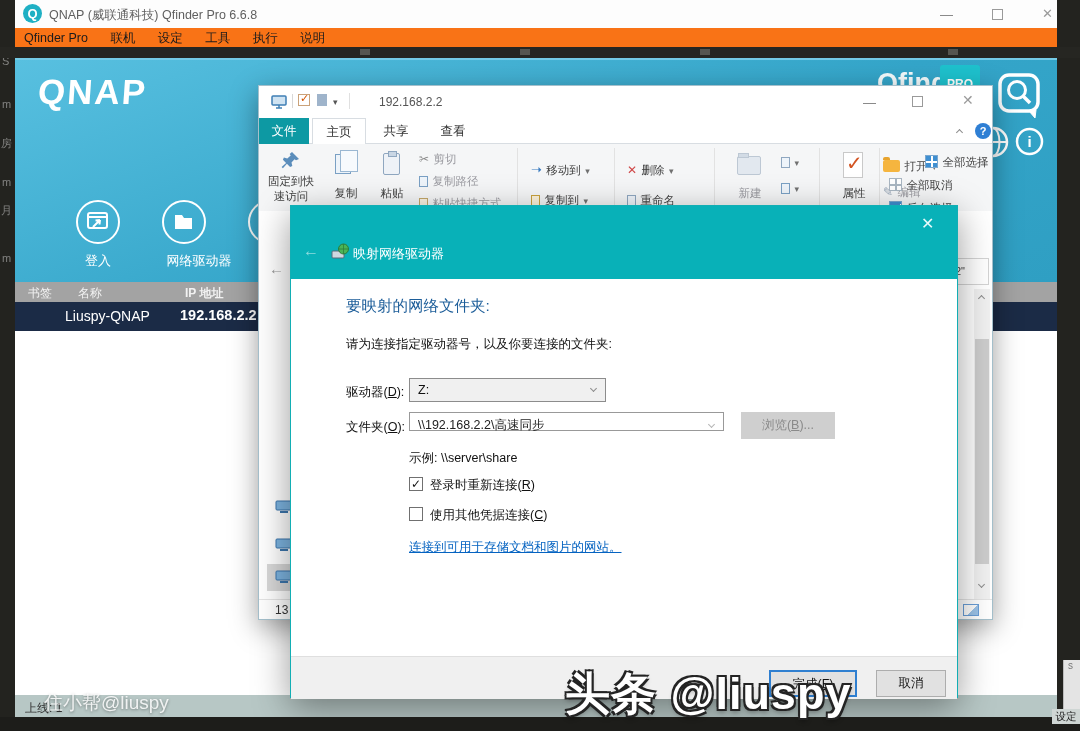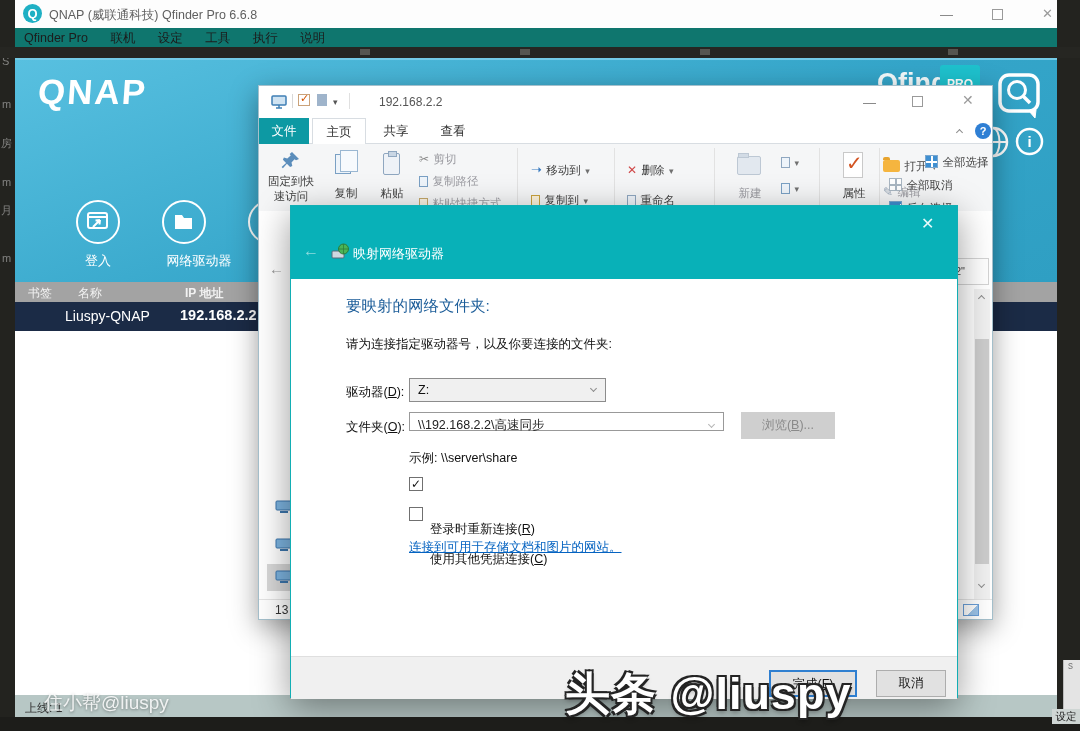--- a/index.html
+++ b/index.html
@@ -11,21 +11,21 @@
   
   #qnap{left:15px;top:0;width:1042px;height:717px;background:#fff;z-index:1;}
   #qnap-titlebar{left:0;top:0;width:100%;height:28px;background:#fdfdfd;}
   .qnap-appicon{left:8px;top:4px;width:19px;height:19px;border-radius:50%;background:#1fb0c4;color:#fff;
     font-size:13px;font-weight:bold;text-align:center;line-height:19px;}
   .qnap-title{left:34px;top:7px;font-size:12.5px;color:#5f5f5f;}
   .winctl{top:9px;width:13px;height:11px;}
   .ctl-min{border-bottom:1px solid #8a8a8a;height:7px;}
   .ctl-max{border:1px solid #9a9a9a;width:11px;height:11px;}
   .ctl-x{color:#9a9a9a;font-size:13px;line-height:11px;}
-  #qnap-menubar{left:0;top:28px;width:100%;height:19px;background:#0f766e;}
+  #qnap-menubar{left:0;top:28px;width:100%;height:19px;background:#f97316;}
   .menu-item{display:inline-block;margin:0 9px;font-size:12.5px;color:#1c1c1c;line-height:19px;}
 
   
   #banner{left:0;top:58px;width:100%;height:224px;
     background:linear-gradient(160deg,#58c0e0 0%,#34a5c9 55%,#2f9fc3 100%);
     border-top:2px solid #74cbe6;}
   #qnap-logo{left:23px;top:12px;color:#fff;font-size:35px;font-weight:800;letter-spacing:2px;transform:skewX(-4deg);}
   .action-circle{width:44px;height:44px;border:2.5px solid #fff;border-radius:50%;top:140px;}
   .action-label{top:192px;color:#fff;font-size:13px;text-align:center;}
   #brand{left:862px;top:8px;color:rgba(255,255,255,.95);font-size:27px;font-weight:bold;}
@@ -85,21 +85,21 @@
   #dlg-title{left:62px;top:39px;color:#fff;font-size:13px;}
   #dlg-close{left:630px;top:8px;color:#e9fbfb;font-size:16px;}
   #dlg-back{left:12px;top:36px;color:rgba(255,255,255,.55);font-size:16px;}
   .dlg-heading{color:#1c5d99;font-size:15.5px;}
   .dlg-text{font-size:12.5px;color:#111;}
   .field-label{font-size:12.5px;color:#111;}
   .select{background:#f0f0f0;border:1px solid #8c8c8c;font-size:12.5px;color:#111;line-height:22px;padding-left:8px;}
   .combo{background:#fff;border:1px solid #999;font-size:12.5px;color:#222;line-height:24px;padding-left:8px;}
   .btn-disabled{background:#cfcfcf;color:#8a8a8a;font-size:12.5px;text-align:center;line-height:26px;}
   .cbx{width:14px;height:14px;border:1px solid #707070;background:#fff;font-size:12px;line-height:13px;text-align:center;color:#111;}
-  .cbx-label{font-size:12.5px;color:#111;margin-top:44px;}
+  .cbx-label{font-size:12.5px;color:#111;}
   .dlg-link{font-size:12.5px;color:#0563c1;text-decoration:underline;}
   #dlg-footer{left:0;top:450px;width:100%;height:43px;background:#f0f0f0;border-top:1px solid #dfdfdf;}
   .dlg-btn{height:27px;background:#e1e1e1;font-size:12.5px;color:#111;text-align:center;line-height:25px;}
   #btn-finish{border:2px solid #2f7fd0;}
   #btn-cancel{border:1px solid #adadad;}
 
   
   #wm-br{left:565px;top:664px;width:515px;color:#fff;font-size:45px;font-weight:bold;letter-spacing:1px;z-index:6;
     text-shadow:-2px -2px 0 #242424,2px -2px 0 #242424,-2px 2px 0 #242424,2px 2px 0 #242424,0 3px 5px rgba(0,0,0,.35);}
   #wm-bl{left:44px;top:690px;color:rgba(255,255,255,.85);font-size:19px;z-index:6;text-shadow:0 1px 3px rgba(0,0,0,.4);}

